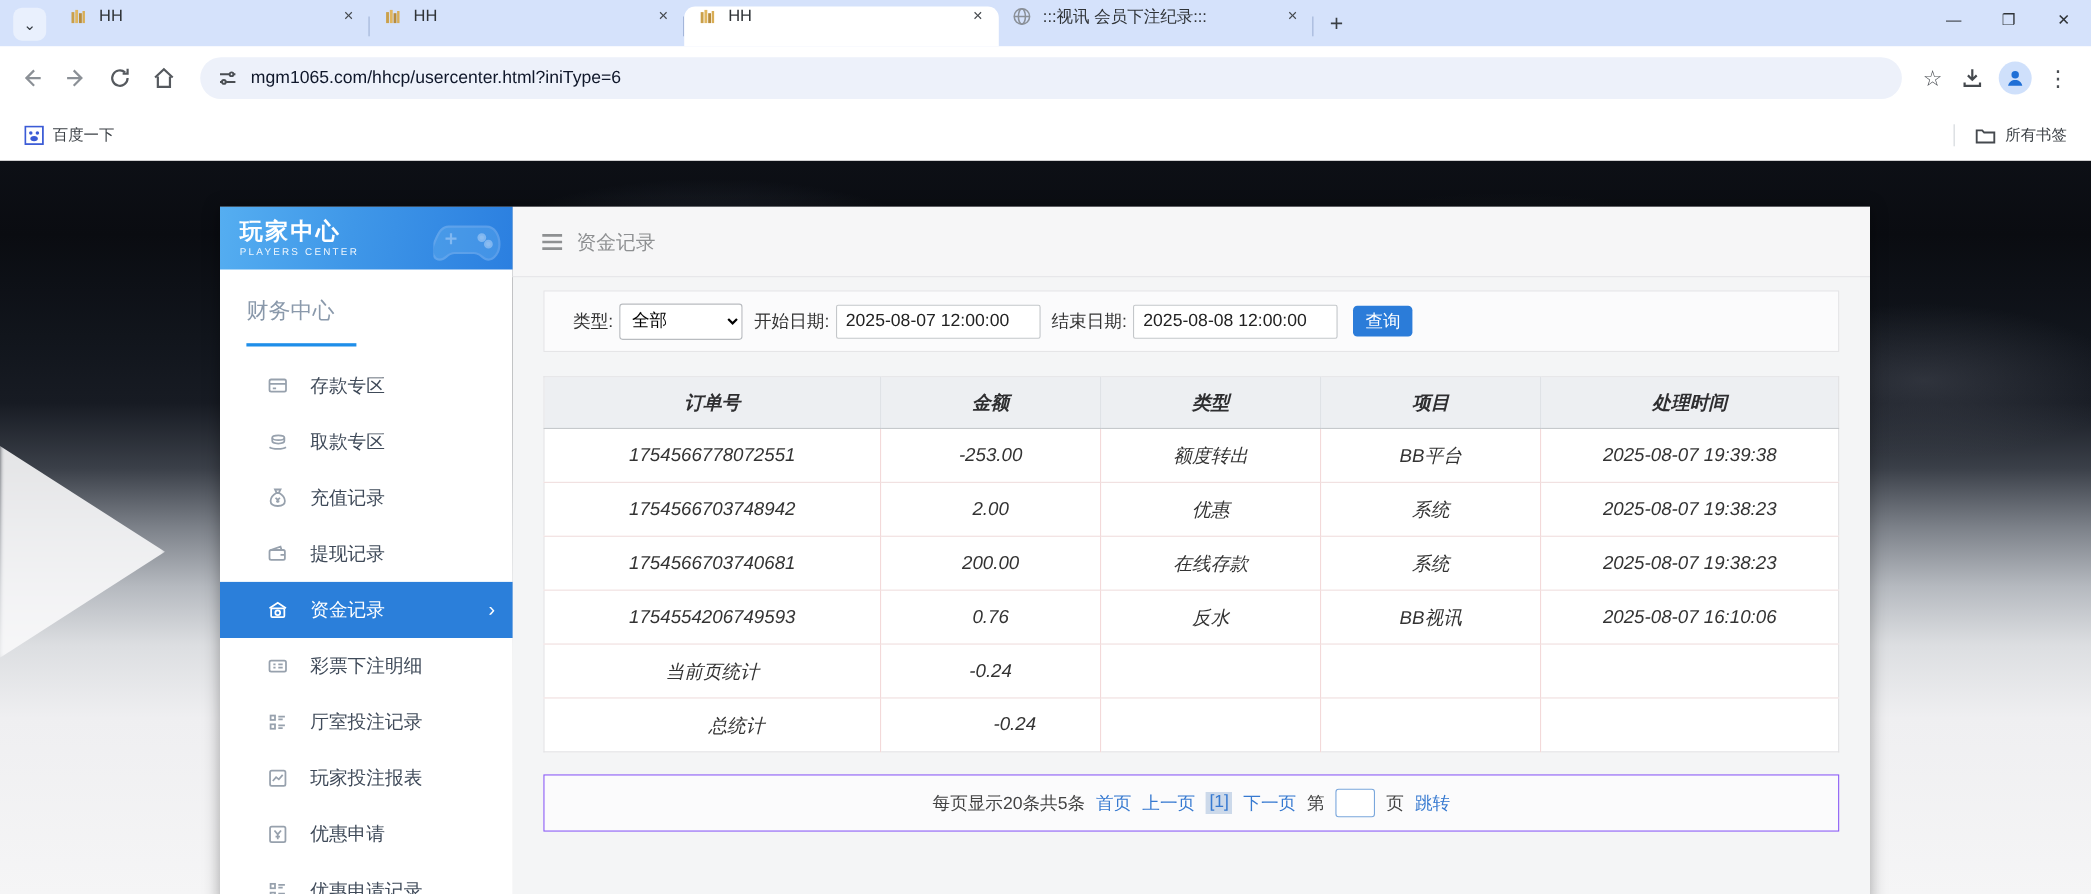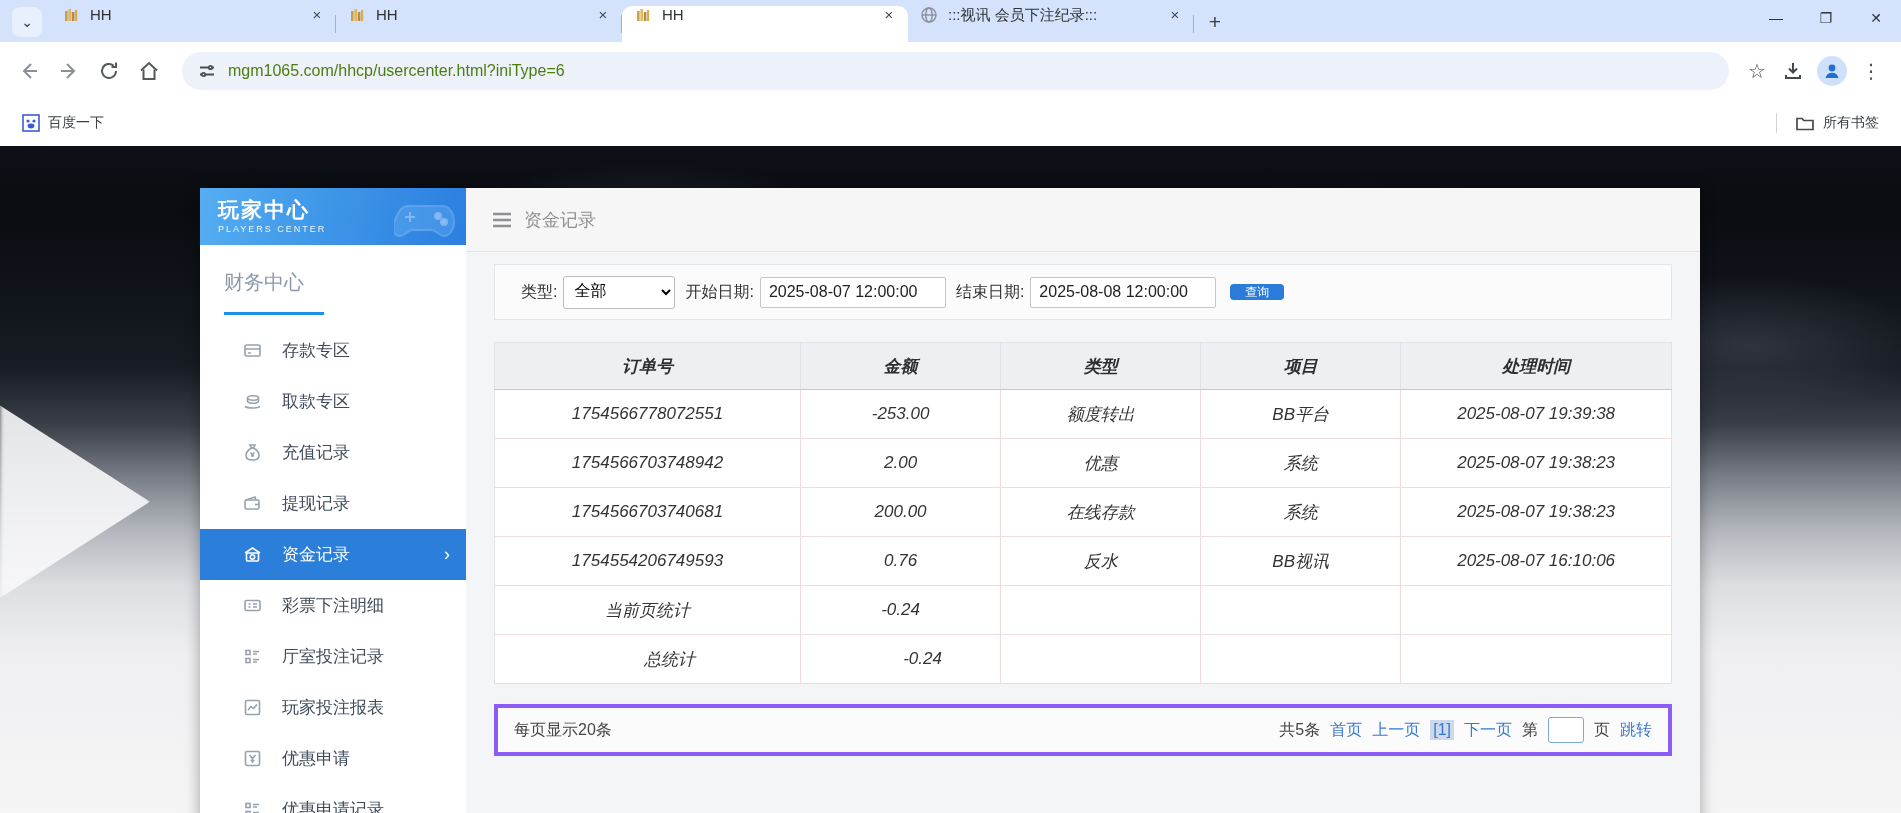--- a/index.html
+++ b/index.html
@@ -21,21 +21,21 @@
   .new-tab-btn { width:30px; height:30px; margin:0 0 5px 6px; border:none; background:transparent;
     font-size:21px; color:#3a3f44; cursor:pointer; border-radius:50%; }
   .win-controls { position:absolute; right:0; top:0; height:36px; display:flex; }
   .win-btn { width:50px; height:36px; border:none; background:transparent; font-size:14px; color:#2f3337; cursor:pointer; }
 
   .toolbar { height:58px; background:#ffffff; display:flex; align-items:center; padding:0 12px; }
   .nav-btn { width:34px; height:34px; border:none; background:transparent; margin-right:6px;
     display:flex; align-items:center; justify-content:center; cursor:pointer; border-radius:50%; }
   .omnibox { flex:1; height:38px; background:#edf1fa; border-radius:19px; display:flex; align-items:center;
     margin:0 10px; padding:0 16px; }
-  .omnibox .url-text { color:#4d7c0f; font-size:16px; margin-left:12px; }
+  .omnibox .url-text { color:#0f172a; font-size:16px; margin-left:12px; }
   .toolbar-right { display:flex; align-items:center; }
   .icon-btn { width:36px; height:36px; border:none; background:transparent; display:flex; align-items:center;
     justify-content:center; cursor:pointer; border-radius:50%; font-size:20px; color:#4a4e53; }
   .avatar { width:30px; height:30px; border-radius:50%; background:#cfe0fb; display:flex; align-items:center;
     justify-content:center; margin:0 6px; cursor:pointer; }
 
   .bookmarks { height:46px; background:#ffffff; display:flex; align-items:center; padding:0 14px; }
   .bm-item { display:flex; align-items:center; cursor:pointer; padding:4px 8px; border-radius:6px; }
   .bm-label { font-size:14px; color:#3a3f44; margin-left:8px; }
   .bm-spacer { flex:1; }
@@ -79,34 +79,34 @@
   .content-header .hdr-title { margin-left:12px; }
   .content-body { padding:12px 28px 0 28px; }
 
   .filter-card { height:56px; background:#fbfbfc; border:1px solid #e5e5e7; display:flex;
     align-items:center; padding:0 16px; font-size:16px; color:#333; }
   .filter-label { margin:0 6px 0 10px; }
   .filter-select { width:112px; height:33px; border:1px solid #b9bcc0; border-radius:3px;
     background:#fff; font-size:16px; padding-left:6px; font-family:Liberation Mono, monospace; }
   .filter-input { width:186px; height:31px; border:1px solid #c4c7ca; border-radius:2px;
     font-size:16px; padding-left:8px; color:#222; font-family:inherit; }
-  .search-btn { width:54px; height:16px; margin-left:14px; background:#2b7cd9; color:#fff;
-    border:none; border-radius:4px; font-size:12px; cursor:pointer; font-family:inherit; }
+  .search-btn { width:54px; height:28px; margin-left:14px; background:#2b7cd9; color:#fff;
+    border:none; border-radius:4px; font-size:16px; cursor:pointer; font-family:inherit; }
 
   table.records { width:100%; margin-top:22px; border-collapse:collapse; background:#fff;
     border:1px solid #e2e2e4;font-style:italic; }
   table.records th { height:47px; background:#edeff2; border-right:1px solid #dfe2e6;
     border-bottom:1px solid #c6c9cc; font-size:17px; color:#2e2e30; font-weight:bold; }
   table.records td { height:49px; text-align:center; font-size:17px; color:#333;
     border-right:1px solid #f3d9d9; border-bottom:1px solid #f0dede; }
   table.records th:last-child, table.records td:last-child { border-right:none; }
   table.records tr:last-child td { border-bottom:none;padding-left:44px; }
 
-  .pagination { margin-top:20px; height:52px; background:#fbfbfc; border:4px solid #8b5cf6;
-    display:flex; align-items:center; justify-content:space-between; padding:0 16px; font-size:16px; color:#444; }
+  .pagination { margin-top:20px; height:52px; background:#fbfbfc; border:1px solid #8b5cf6;
+    display:flex; align-items:center; justify-content:center; padding:0 16px; font-size:16px; color:#444; }
   .pg-right { display:flex; align-items:center; gap:10px; }
   .pg-link { color:#3679d0; cursor:pointer; text-decoration:none; }
   .pg-current { background:#ccd9ea; color:#3679d0; padding:1px 3px; cursor:default; }
   .pg-input { width:36px; height:26px; border:1px solid #7aa7dc; border-radius:3px; }
 
   svg { display:block; }
 </style>
 </head>
 <body>
 

